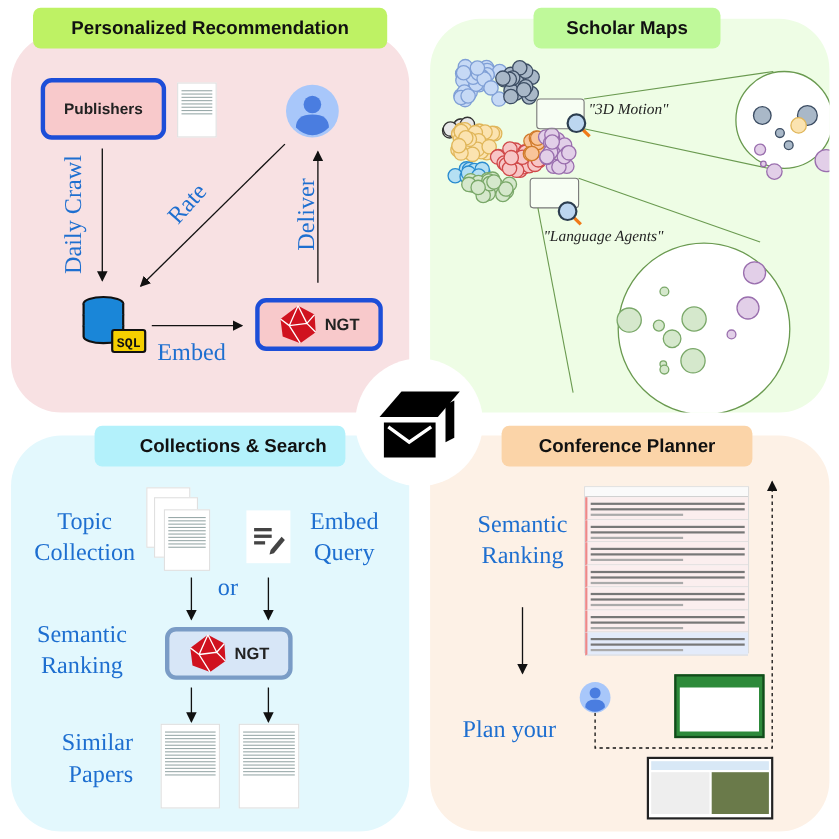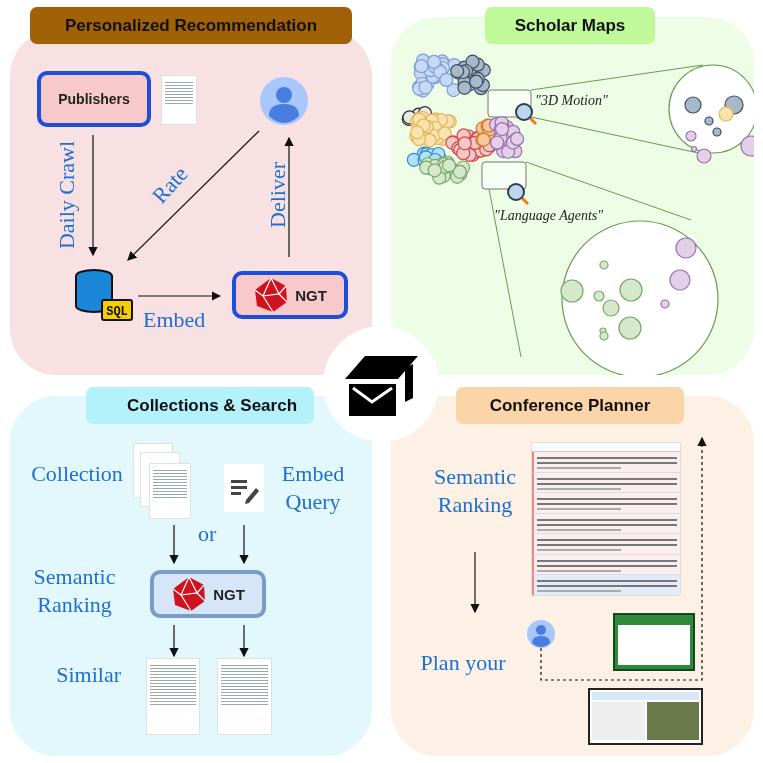--- a/index.html
+++ b/index.html
@@ -3,21 +3,21 @@
 <meta charset="utf-8">
 <style>
   * { box-sizing: border-box; margin: 0; padding: 0; }
   body { width: 763px; height: 763px; background: #fff; position: relative; overflow: hidden; font-family: "Liberation Sans", sans-serif; }
   .quad { position: absolute; border-radius: 46px; }
   #q-rec { left: 10px; top: 30px; width: 362px; height: 345px; background: #f8e1e3; }
   #q-map { left: 391px; top: 17px; width: 363px; height: 358px; background: #eefde5; }
   #q-col { left: 10px; top: 396px; width: 362px; height: 360px; background: #e3f8fd; }
   #q-conf { left: 391px; top: 396px; width: 363px; height: 360px; background: #fdf1e6; }
   .title-pill { position: absolute; font-weight: bold; font-size: 17px; color: #111; text-align: center; border-radius: 7px; line-height: 37px; height: 37px; }
-  #t-rec { left: 30px; top: 7px; width: 322px; background: #a16207; }
+  #t-rec { left: 30px; top: 7px; width: 322px; background: #bef264; }
   #t-map { left: 485px; top: 7px; width: 170px; background: #bff99a; }
   #t-col { left: 86px; top: 387px; width: 228px; background: #b3f1fb; padding-left: 24px; }
   #t-conf { left: 456px; top: 387px; width: 228px; background: #fbd4a8; }
   .serif { font-family: "Liberation Serif", serif; color: #1e6fd0; position: absolute; }
   .box { position: absolute; border: 4px solid #1d4ed8; border-radius: 10px; background: #f8c9cb; display: flex; align-items: center; justify-content: center; font-weight: bold; color: #222; }
   .paper { position: absolute; background: #fff; border: 1px solid #e0e0e0; overflow: hidden; }
   .paper .ln { height: 1px; background: #9aa; margin: 2px 3px; }
   .abs { position: absolute; }
   #center-circle { position: absolute; left: 323px; top: 326px; width: 116px; height: 116px; border-radius: 50%; background: #fff; }
   .poster-row { height: 31px; border-bottom: 1px solid #ddd; border-left: 2px solid #e88; padding: 2px 3px; background: #fbeeee; }
@@ -299,20 +299,21 @@
 <div id="center-circle">
   <svg width="116" height="116" viewBox="0 0 116 116">
     <polygon points="22,53 42,30 95,30 75,53" fill="#000"></polygon>
     <polygon points="82,42 90,38 90,72 82,76" fill="#000"></polygon>
     <polygon points="26,58 73,58 73,90 26,90" fill="#000"></polygon>
     <polyline points="30,62 49,76 69,62" fill="none" stroke="#fff" stroke-width="3"></polyline>
   </svg>
 </div>
 
 <div class="serif" style="left:27px;top:460px;width:100px;text-align:center;font-size:22px;line-height:28px;">
+  <div>Topic</div>
   <div>Collection</div>
 </div>
 <div class="paper" style="left:133px;top:443px;width:40px;height:55px;"></div>
 <div class="paper" style="left:140px;top:452px;width:40px;height:55px;"></div>
 <div class="paper" style="left:149px;top:463px;width:42px;height:56px;">
   <div class="ln" style="margin-top:6px"></div>
     <div class="ln"></div>
     <div class="ln"></div>
     <div class="ln"></div>
     <div class="ln"></div>
@@ -358,20 +359,21 @@
     <polygon points="18,2 33,10 34,26 20,36 4,30 2,14" fill="#d0121f"></polygon>
     <g stroke="#fff" stroke-width="1.2" fill="none">
         <path d="M18,2 L10,20 L20,36 M10,20 L26,18 L34,26 M26,18 L18,2 M10,20 L2,14 M26,18 L33,10"></path>
       </g>
   </svg>
   <span style="margin-left:6px;font-size:15px;">NGT</span>
 </div>
 
 <div class="serif" style="left:26px;top:660px;width:95px;text-align:right;font-size:22px;line-height:29px;">
   <div>Similar</div>
+  <div>Papers</div>
 </div>
 <div class="paper" style="left:146px;top:658px;width:54px;height:77px;">
   <div class="ln" style="margin-top:6px"></div>
     <div class="ln"></div>
     <div class="ln"></div>
     <div class="ln"></div>
     <div class="ln"></div>
     <div class="ln"></div>
     <div class="ln"></div>
     <div class="ln"></div>

